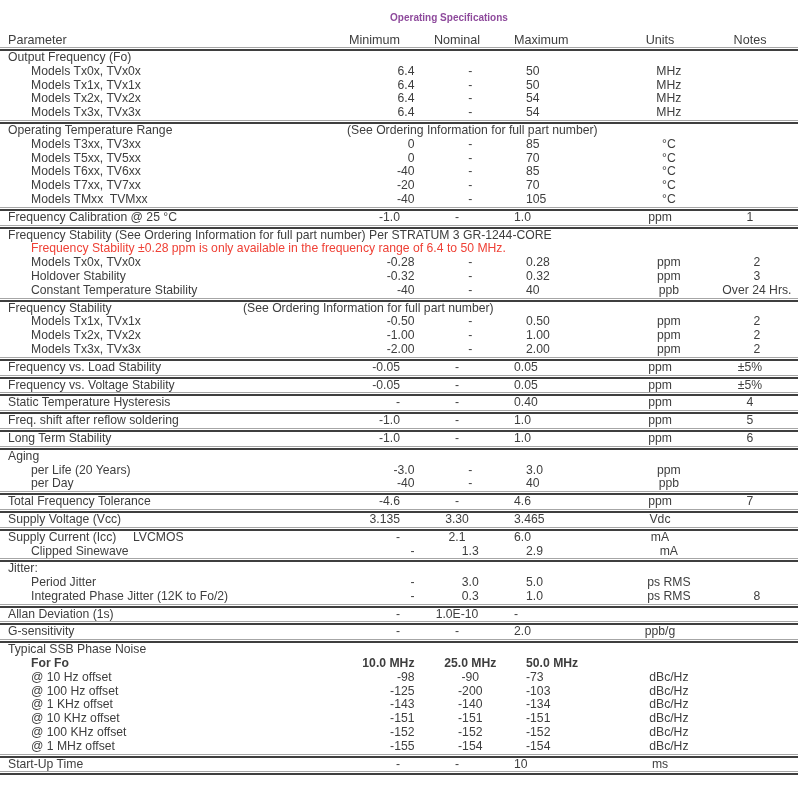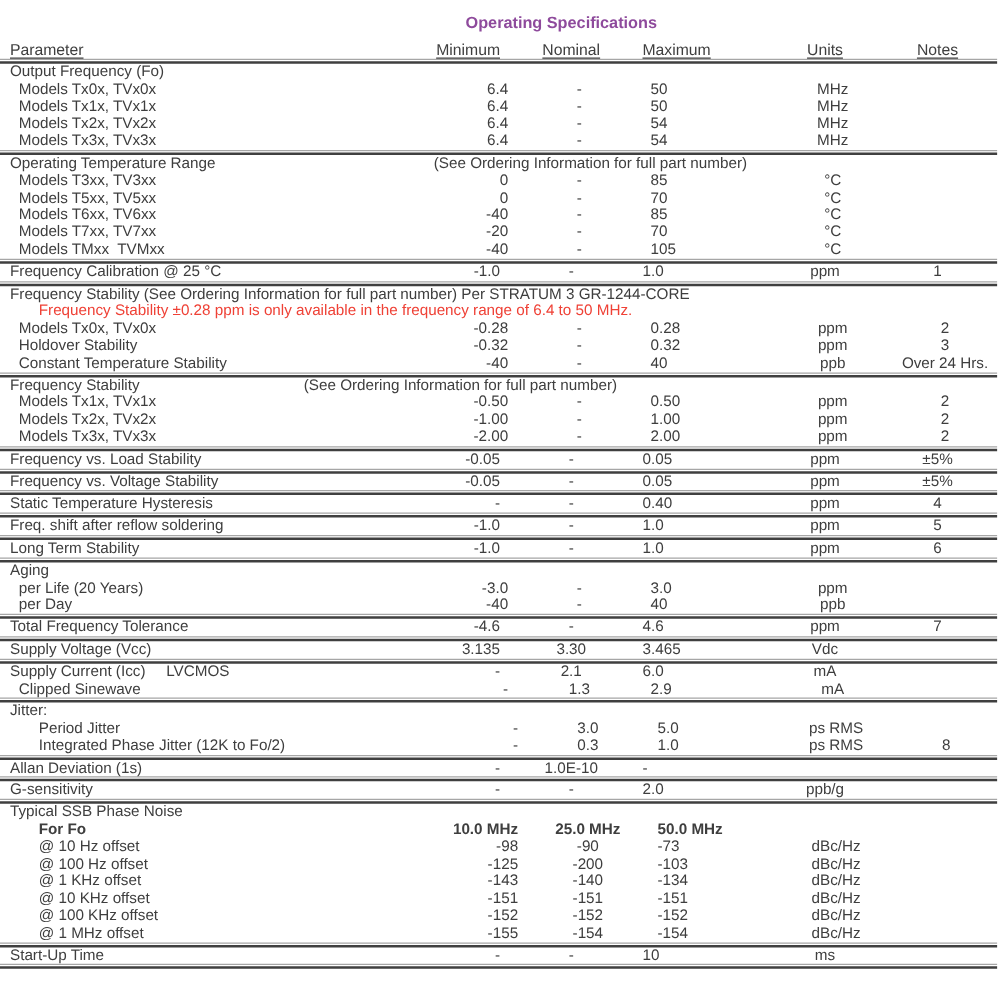--- a/index.html
+++ b/index.html
@@ -8,51 +8,51 @@
     width:798px; height:789px;
     font-family:"Liberation Sans", sans-serif;
     color:#3e3e3e;
     overflow:hidden;
     background:#ffffff;
   }
   .title {
     margin-top:8px;
     padding-left:100px;
     text-align:center;
-    font-size:13px;
+    font-size:10px;
     font-weight:bold;
     height:20px;
     line-height:20px;
   }
   .hdr-row {
     display:flex;
     align-items:flex-end;
     height:17px;
     font-size:12.6px;
     margin-top:2px;
   }
-  .hdr-row .cell span { text-decoration:underline; text-underline-offset:2px; }
+  .hdr-row .cell span { text-underline-offset:2px; }
   .row {
     position:relative;
     display:flex;
     align-items:center;
     height:13.8px;
     font-size:12.2px;
     line-height:13.8px;
   }
   .cell { white-space:pre; overflow:visible; }
   .c-param { width:302px; text-align:left; }
   .c-min   { width:90px;  text-align:right; }
   .c-nom   { width:114px; text-align:center; }
   .c-max   { width:98px;  text-align:left; }
   .c-units { width:96px;  text-align:center; }
   .c-notes { width:84px;  text-align:center; }
   .i0 { padding-left:8px; }
   .i1 { padding-left:31px; }
-  .i2 { padding-left:15px; }
+  .i2 { padding-left:31px; }
   .sep {
     height:1px;
     border-top:1px solid var(--rule-light,#a6a6a6);
     border-bottom:2px solid var(--rule-dark,#3f3f3f);
   }
   .bold { font-weight:bold; }
   .abs-note { position:absolute; top:0; line-height:13.8px; white-space:pre; }
 </style>
 </head>
 <body>

